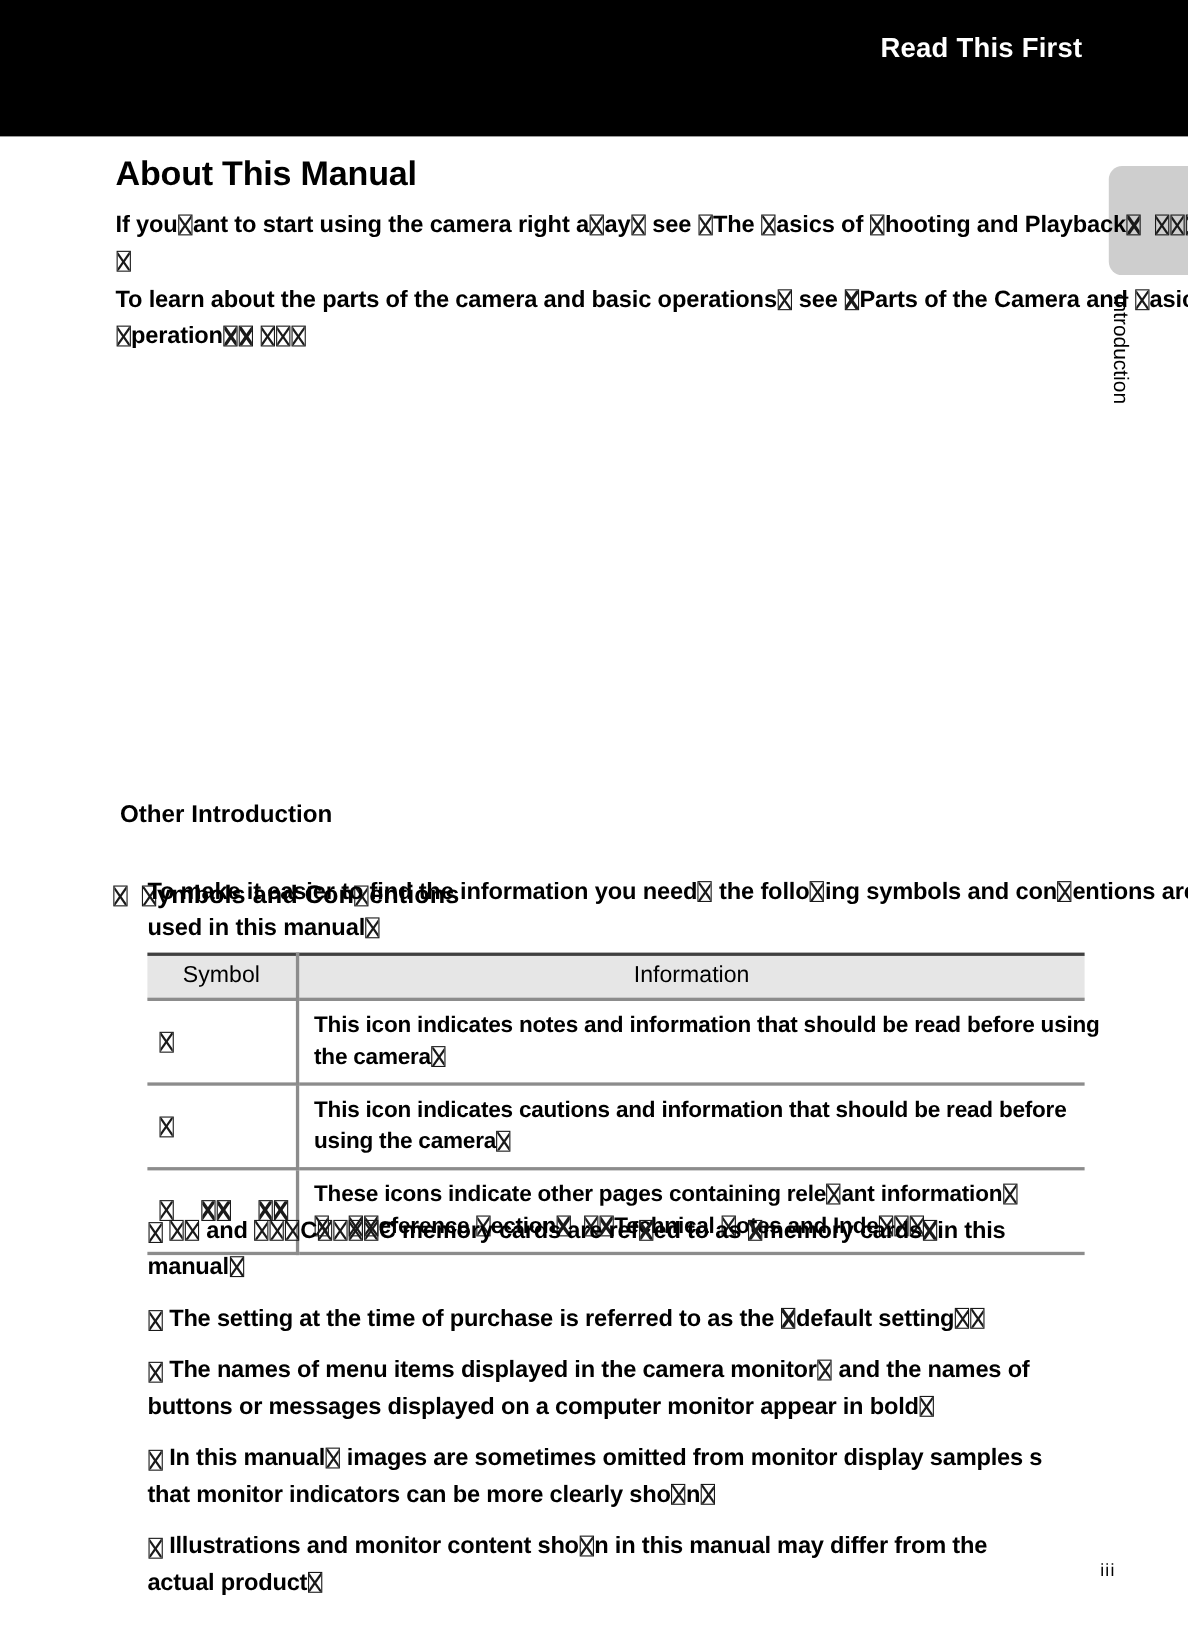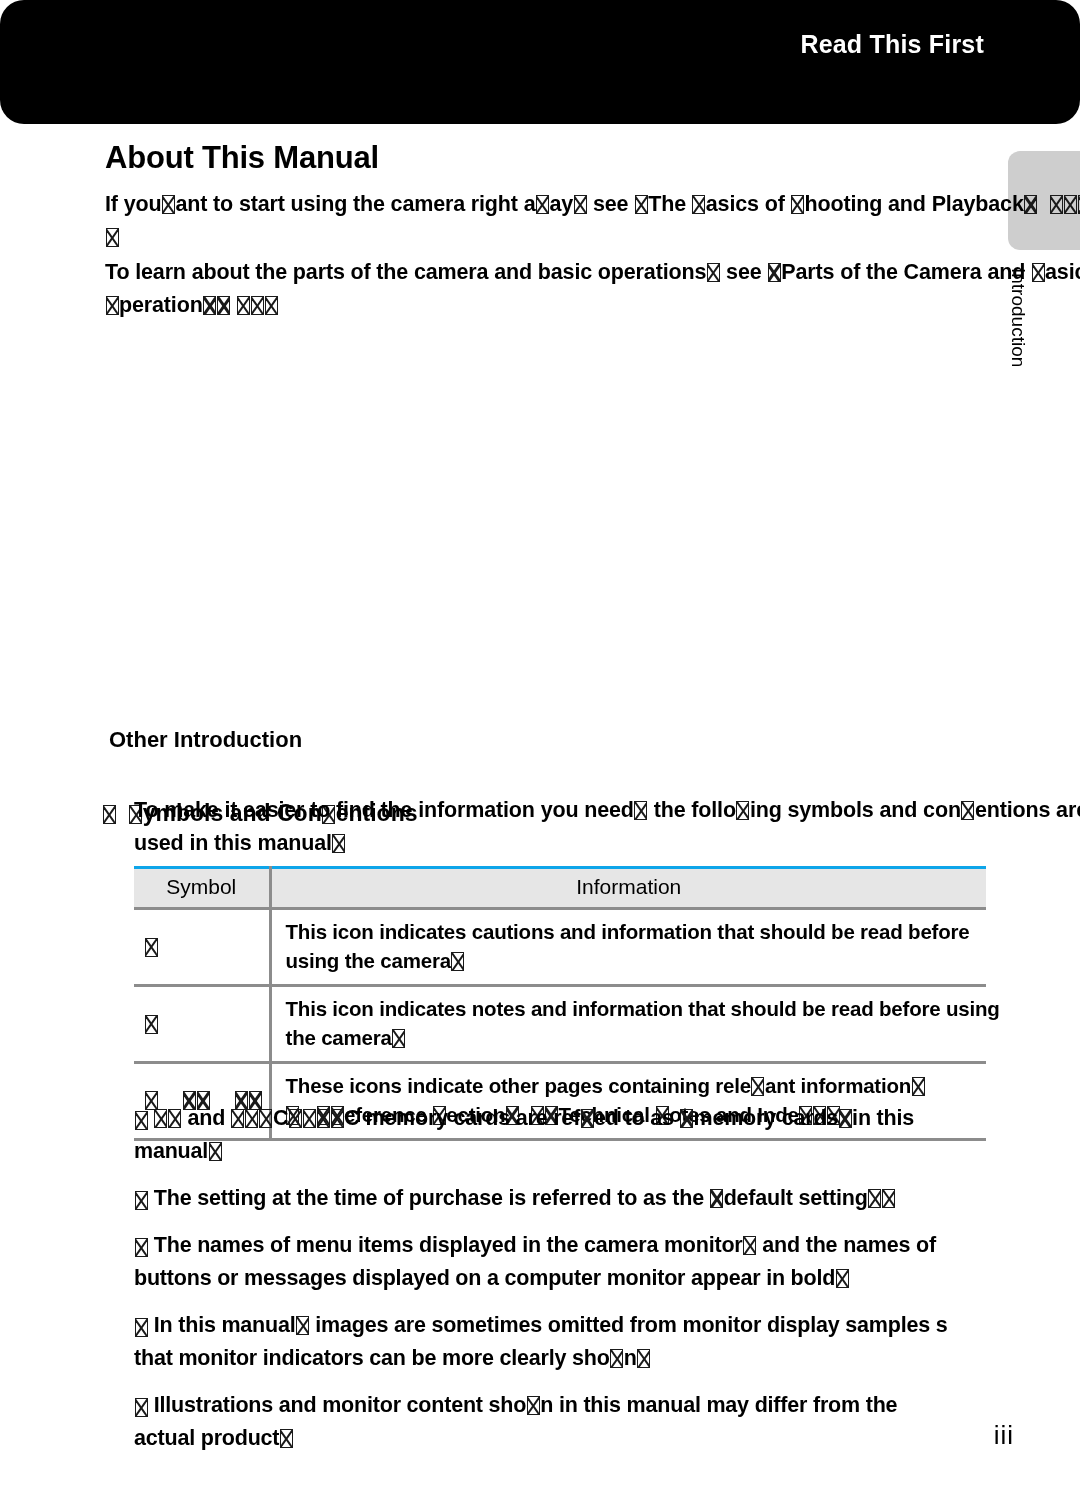--- a/index.html
+++ b/index.html
@@ -17,21 +17,20 @@
     color: #000000;
   }
 
   
   .header-band {
     position: absolute;
     left: 0; top: 0;
     width: 1080px;
     height: 124px;
     background: #000000;
-    border-radius: 24px;
   }
   .header-title {
     position: absolute;
     right: 96px;
     top: 30px;
     color: #ffffff;
     font-size: 25px;
     font-weight: 600;
     letter-spacing: 0.2px;
     white-space: nowrap;
@@ -132,21 +131,21 @@
   .sym-table table {
     border-collapse: collapse;
     width: 852px;
     table-layout: fixed;
   }
   .sym-table col.c-sym { width: 136px; }
   .sym-table col.c-desc { width: 716px; }
 
   .sym-table thead th {
     background: #e6e6e6;
-    border-top: 3px solid #0ea5e9;
+    border-top: 3px solid #404040;
     border-bottom: 3px solid #8c8c8c;
     font-size: 21px;
     font-weight: 400;
     padding: 6px 0 8px 0;
     text-align: center;
     letter-spacing: 0px;
   }
   .sym-table thead th.th-sym { border-right: 3px solid #8c8c8c; }
 
   .sym-table tbody td {
@@ -196,21 +195,21 @@
   .bullet-mark {
     position: absolute;
     left: 0;
     top: 2px;
   }
 
   .page-number {
     position: absolute;
     right: 72px;
     top: 1420px;
-    font-size: 26px;
+    font-size: 16px;
     font-weight: 400;
     letter-spacing: 1px;
   }
 
   
   .tofu {
     display: inline-block;
     position: relative;
     width: 13px;
     height: 19px;
@@ -279,33 +278,33 @@
         </tr>
       </thead>
       <tbody>
         <tr>
           <td class="td-sym">
             <span class="sym-cell-inner">
               <span class="tofu"></span>
             </span>
           </td>
           <td class="td-desc">
-            This icon indicates cautions and information that should be read before<br>
-            using the camera<span class="tofu"></span>
+            This icon indicates notes and information that should be read before using<br>
+            the camera<span class="tofu"></span>
           </td>
         </tr>
         <tr>
           <td class="td-sym">
             <span class="sym-cell-inner">
               <span class="tofu"></span>
             </span>
           </td>
           <td class="td-desc">
-            This icon indicates notes and information that should be read before using<br>
-            the camera<span class="tofu"></span>
+            This icon indicates cautions and information that should be read before<br>
+            using the camera<span class="tofu"></span>
           </td>
         </tr>
         <tr>
           <td class="td-sym">
             <span class="sym-cell-inner">
               <span><span class="tofu"></span></span>
               <span><span class="tofu dense"></span><span class="tofu dense"></span></span>
               <span><span class="tofu dense"></span><span class="tofu dense"></span></span>
             </span>
           </td>

